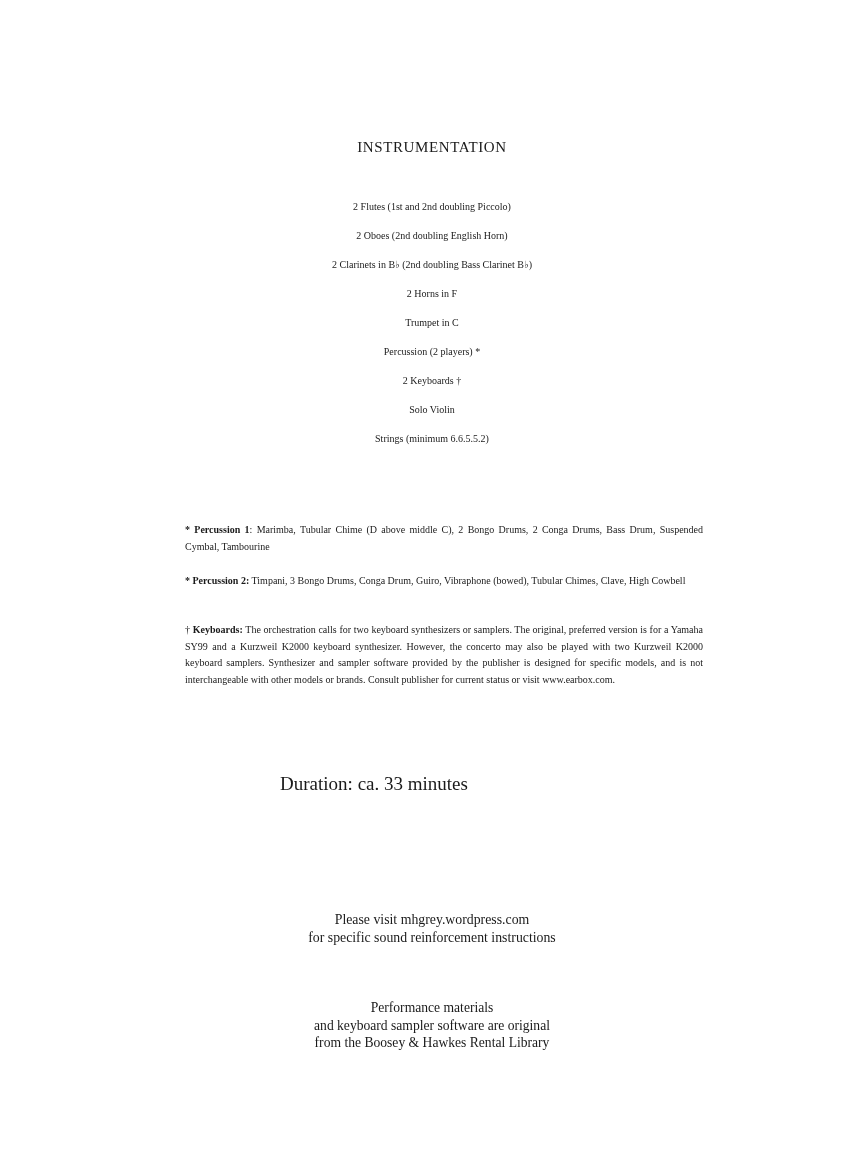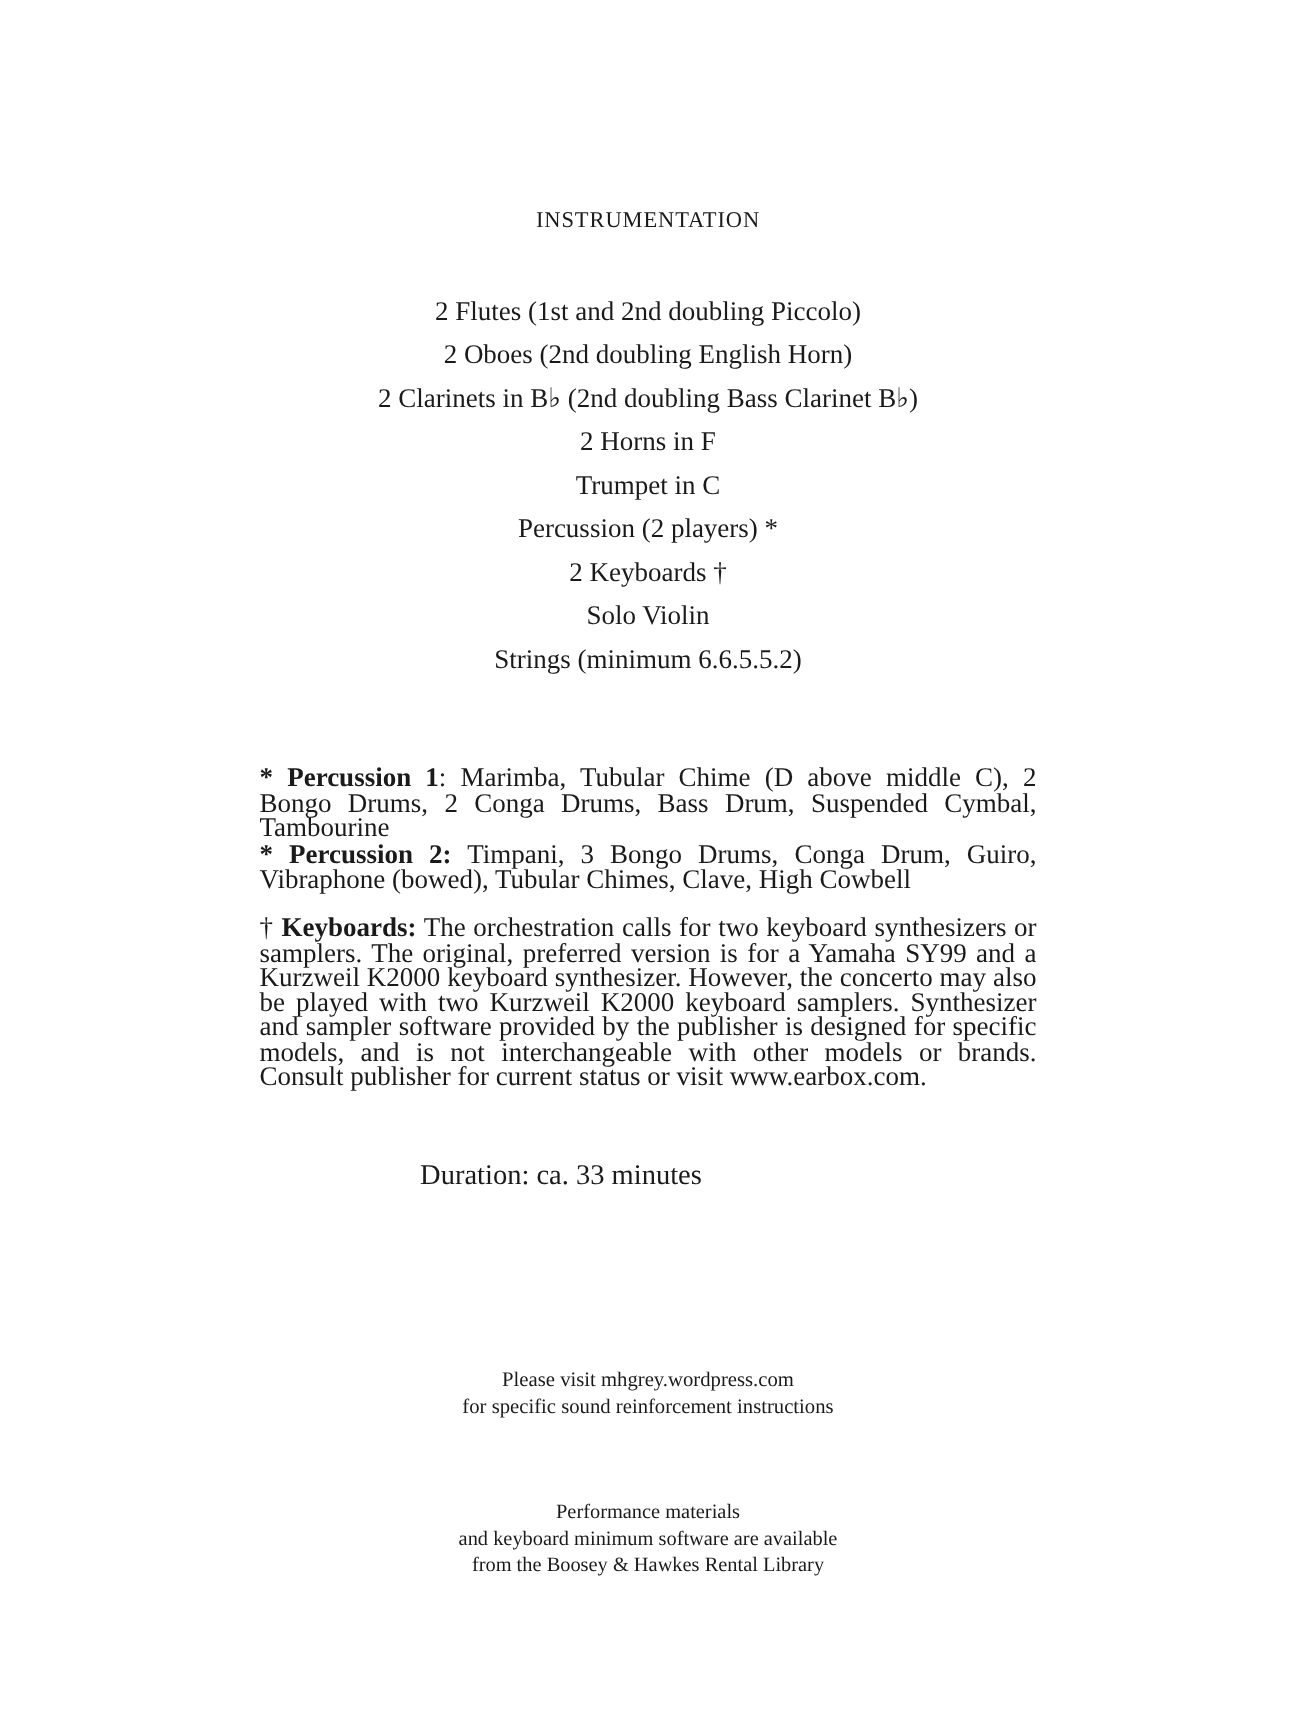--- a/index.html
+++ b/index.html
@@ -35,32 +35,32 @@
       position: absolute;
       top: 197px;
       left: 0;
       width: 864px;
       margin: 0;
       padding: 0;
       list-style: none;
     }
     .inst-list li {
       text-align: center;
-      font-size: 18px;
+      font-size: 10px;
       height: 29px;
       line-height: 20px;
     }
     .notes {
       position: absolute;
       left: 173px;
       width: 518px;
-      font-size: 18px;
+      font-size: 10px;
       line-height: 16.5px;
       text-align: justify;
-      margin: 0;
+      margin: 12px;
     }
     .note-perc1 { top: 510px; }
     .note-perc2 { top: 561px; }
     .note-kbd   { top: 610px; }
     .notes b { font-weight: bold; }
     .duration {
       position: absolute;
       top: 773px;
       left: 0;
       width: 748px;
@@ -115,17 +115,17 @@
 
   <div class="duration">Duration: ca. 33 minutes</div>
 
   <div class="visit">
     <span class="block-line">Please visit mhgrey.wordpress.com</span>
     <span class="block-line">for specific sound reinforcement instructions</span>
   </div>
 
   <div class="materials">
     <span class="block-line">Performance materials</span>
-    <span class="block-line">and keyboard minimum software are available</span>
+    <span class="block-line">and keyboard sampler software are original</span>
     <span class="block-line">from the Boosey &amp; Hawkes Rental Library</span>
   </div>
 
 </div>
 
 </body></html>

